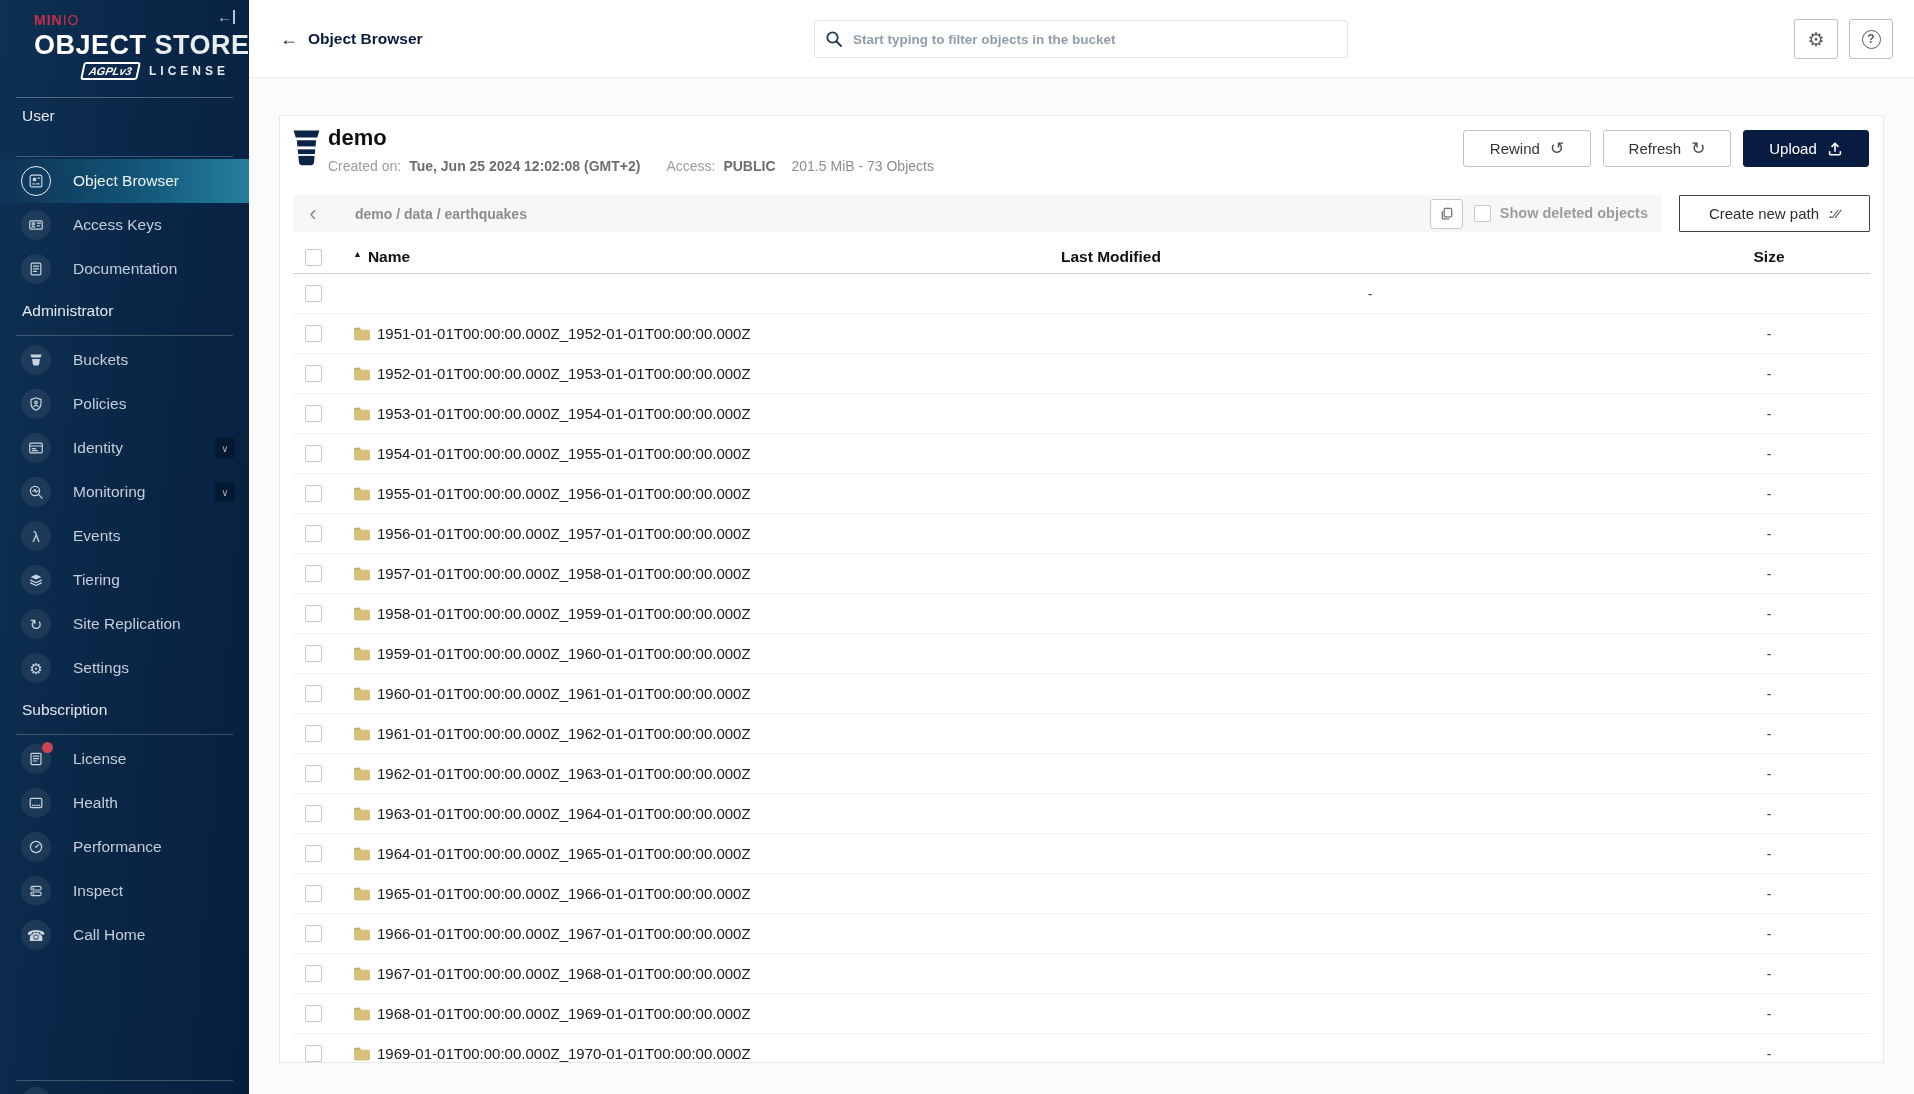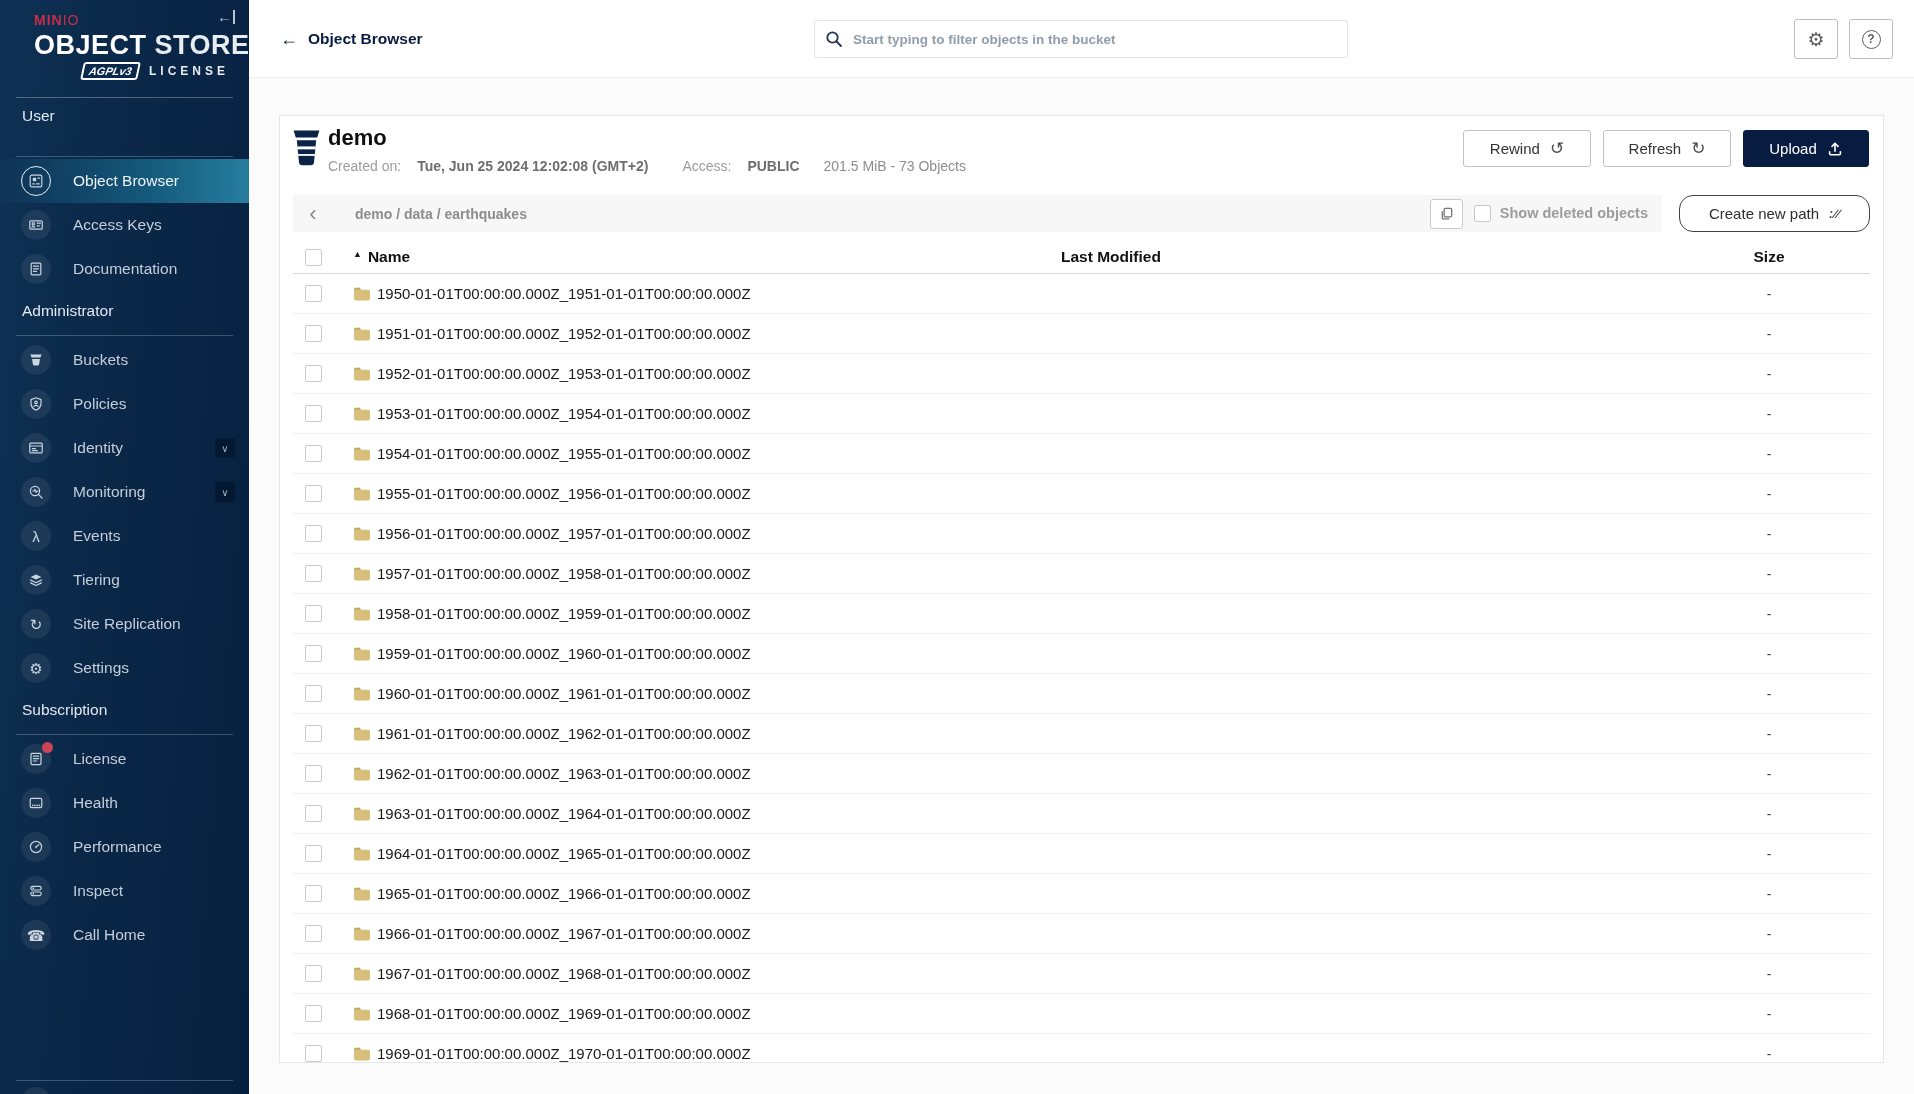--- a/index.html
+++ b/index.html
@@ -53,40 +53,40 @@
   .util-btn{width:44px;height:40px;border:1px solid #bdbdbd;border-radius:3px;background:#fff;display:flex;align-items:center;justify-content:center;color:#5c5c5c;cursor:pointer}
   .util-btn .g{font-size:19px;line-height:1}
   .help-circle{width:19px;height:19px;border:1.6px solid #5c5c5c;border-radius:50%;display:flex;align-items:center;justify-content:center;font-size:12px;font-weight:700}
 
   .page{position:relative;flex:1;background:#fbfbfb}
   .card{position:absolute;left:30px;top:37px;width:1605px;height:948px;background:#fff;border:1px solid #e7e7e7;overflow:hidden}
 
   .bucket-header{position:relative;height:79px}
   .bucket-icon{position:absolute;left:13px;top:13px}
   .bucket-title{position:absolute;left:48px;top:9px;font-size:22px;font-weight:700;color:#101010}
-  .bucket-meta{position:absolute;left:48px;top:42px;display:flex;align-items:center;gap:16px;font-size:14px;white-space:nowrap}
+  .bucket-meta{position:absolute;left:48px;top:42px;display:flex;align-items:center;gap:8px;font-size:14px;white-space:nowrap}
   .meta-label{color:#9c9c9c}
   .meta-value{color:#6e6e6e;font-weight:700}
   .meta-usage{color:#8d8d8d;margin-left:8px}
   .bucket-actions{position:absolute;right:14px;top:14px;display:flex;gap:12px}
   .btn{display:flex;align-items:center;justify-content:center;gap:10px;height:37px;border-radius:3px;font-size:15px;cursor:pointer;background:#fff;border:1px solid #c2c2c2;color:#343434;padding:0 18px}
   .btn.w128{width:128px}
   .btn .bicon{font-size:17px;color:#4a4a4a;line-height:1}
   .btn.primary{width:126px;background:var(--navy,#081c42);border:1px solid var(--navy,#081c42);color:#fff}
 
   .breadcrumb-row{margin:0 13px;height:37px;display:flex;gap:17px}
   .crumb-strip{flex:1;background:#f7f7f7;display:flex;align-items:center}
   .crumb-back{width:40px;height:100%;display:flex;align-items:center;justify-content:center;color:#8c8c8c;font-size:22px;cursor:pointer}
   .crumbs{margin-left:22px;font-size:14px;font-weight:600;color:#8c8c8c;flex:1;white-space:nowrap;cursor:pointer}
   .copy-btn{width:33px;height:30px;background:#fff;border:1px solid #c9c9c9;border-radius:3px;display:flex;align-items:center;justify-content:center;cursor:pointer;margin-right:11px}
   .copy-btn svg{width:15px;height:15px;stroke:#767676;stroke-width:1.4;fill:none;stroke-linejoin:round}
   .checkbox{width:17px;height:17px;border:1px solid #c9c9c9;border-radius:2px;background:#fff;display:inline-block;cursor:pointer;flex:0 0 17px}
   .show-deleted{display:flex;align-items:flex-start;gap:9px;margin-right:14px}
   .show-deleted .lbl{font-size:14.5px;font-weight:600;color:#9c9c9c;white-space:nowrap}
-  .create-path-btn{width:191px;height:37px;border:1px solid #424242;border-radius:14px;background:#fff;display:flex;align-items:center;justify-content:center;gap:10px;font-size:15px;color:#2e2e2e;cursor:pointer}
+  .create-path-btn{width:191px;height:37px;border:1px solid #424242;border-radius:1px;background:#fff;display:flex;align-items:center;justify-content:center;gap:10px;font-size:15px;color:#2e2e2e;cursor:pointer}
   .path-icon{font-size:12px;font-style:italic;color:#444;font-weight:700;letter-spacing:1px}
 
   .table-head{margin:9px 13px 0 13px;height:33px;display:grid;grid-template-columns:44px 724px 618px 180px;align-items:center;border-bottom:1px solid #d6d6d6;font-size:15.5px;font-weight:700;color:#111}
   .th-name{display:flex;align-items:center;gap:6px;cursor:pointer}
   .sort-tri{font-size:9px;color:#1b1b1b;position:relative;top:-3px}
   .th-size{text-align:center}
   .tbody{margin:0 13px;height:790px;overflow:hidden}
   .trow{display:grid;grid-template-columns:44px 724px 618px 180px;align-items:center;height:40px;border-bottom:1px solid #f0f0f0;cursor:pointer}
   .cell-check{padding-left:12px;display:flex;align-items:center}
   .cell-name{display:flex;align-items:center;gap:7px;padding-left:16px;font-size:15px;color:#1b1b1b;white-space:nowrap}
@@ -354,27 +354,20 @@
         </span>
         <span>Last Modified</span>
         <span class="th-size">Size</span>
       </div>
 
       <div class="tbody" id="table-body">
           <div class="trow">
             <span class="cell-check">
               <span class="checkbox"></span>
             </span>
-            <span class="cell-name">
-              <svg width="17" height="15" viewBox="0 0 16 14">
-                <path fill="#d8c07c" d="M1 3.2c0-.9.7-1.6 1.6-1.6h3.5L7.6 3.4h6.8c.9 0 1.6.7 1.6 1.6v7c0 .9-.7 1.6-1.6 1.6H2.6c-.9 0-1.6-.7-1.6-1.6z"></path>
-                <path fill="#c6ab64" d="M1 3.2c0-.9.7-1.6 1.6-1.6h3.5L7.6 3.4H1z"></path>
-              </svg>
-              <span>1950-01-01T00:00:00.000Z_1951-01-01T00:00:00.000Z</span>
-            </span>
             <span class="cell-mod"></span>
             <span class="cell-size">-</span>
           </div>
           <div class="trow">
             <span class="cell-check">
               <span class="checkbox"></span>
             </span>
             <span class="cell-name">
               <svg width="17" height="15" viewBox="0 0 16 14">
                 <path fill="#d8c07c" d="M1 3.2c0-.9.7-1.6 1.6-1.6h3.5L7.6 3.4h6.8c.9 0 1.6.7 1.6 1.6v7c0 .9-.7 1.6-1.6 1.6H2.6c-.9 0-1.6-.7-1.6-1.6z"></path>

